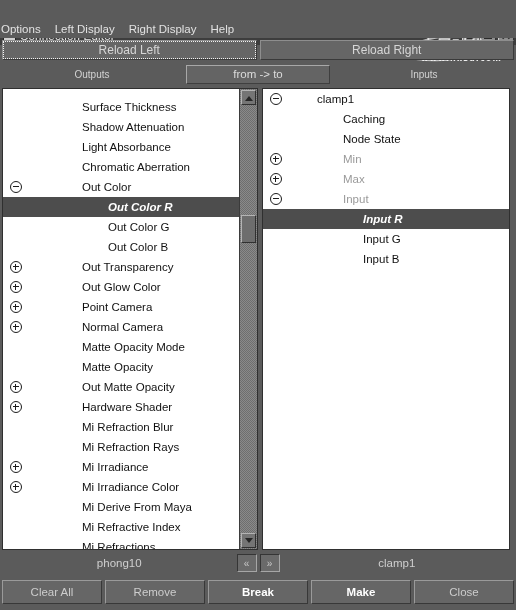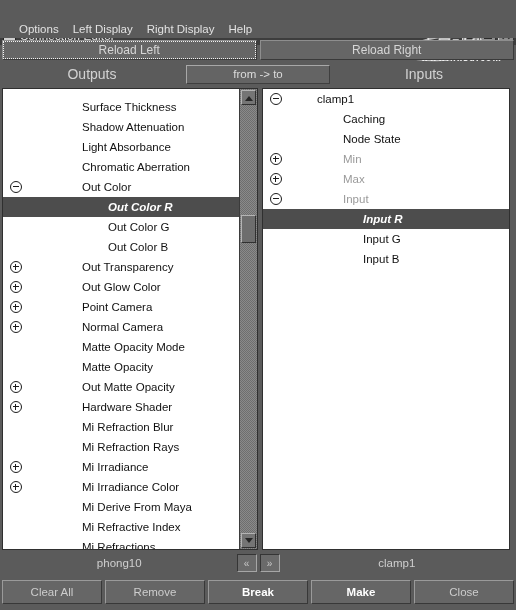--- a/index.html
+++ b/index.html
@@ -43,39 +43,39 @@
     border:2px solid rgba(226,226,226,.75);border-radius:50%/50%;
     border-right-color:transparent;transform:rotate(-6deg);}
   .wm-cn{position:absolute;left:20px;top:8px;font-size:17px;font-weight:bold;
     color:#e8e8e8;font-family:"DejaVu Sans",sans-serif;letter-spacing:-1px;
     text-shadow:0 0 1px #777;transform:skewX(-8deg);opacity:.92;}
   .wm-url{position:absolute;left:22px;top:27px;font-size:8px;font-weight:bold;
     color:#f0f0f0;letter-spacing:1.1px;font-family:"DejaVu Sans",sans-serif;}
 
   
   .menubar{position:absolute;left:0;top:19px;width:516px;height:19px;
-    background:#5b5b5b;display:flex;align-items:center;padding-left:19px;
+    background:#5b5b5b;display:flex;align-items:center;padding-left:1px;
     box-sizing:border-box;}
   .menu-item{font-size:11.5px;color:#e2e2e2;margin-right:14px;white-space:nowrap;
     cursor:default;}
 
   
   .reload-row{position:absolute;left:2px;top:40px;width:512px;height:20px;
     display:flex;}
   .rl-btn{flex:1;background:#666;border:1px solid #8e8e8e;
     border-right-color:#3a3a3a;border-bottom-color:#3a3a3a;
     box-sizing:border-box;display:flex;align-items:center;justify-content:center;
     font-size:12px;color:#d6d6d6;cursor:default;}
   .rl-btn.focus{outline:1px dotted #f2f2f2;outline-offset:-2px;}
   .rl-gap{width:3px;flex:none;}
 
   
   .tabs-row{position:absolute;left:2px;top:62px;width:512px;height:24px;
     display:flex;align-items:center;}
-  .tab-lbl{width:180px;text-align:center;font-size:14px;color:#d2d2d2;
+  .tab-lbl{width:180px;text-align:center;font-size:10px;color:#d2d2d2;
     cursor:default;}
   .tab-mid{flex:1;height:19px;background:#646464;
     border:1px solid #a8a8a8;border-right-color:#3f3f3f;border-bottom-color:#3f3f3f;
     box-sizing:border-box;display:flex;align-items:center;justify-content:center;
     font-size:11.5px;color:#dcdcdc;cursor:default;margin:0 4px;}
 
   
   .panel{position:absolute;top:88px;height:462px;background:#fff;
     border:1px solid #2f2f2f;box-sizing:border-box;overflow:hidden;}
   .panel-left{left:2px;width:256px;}

